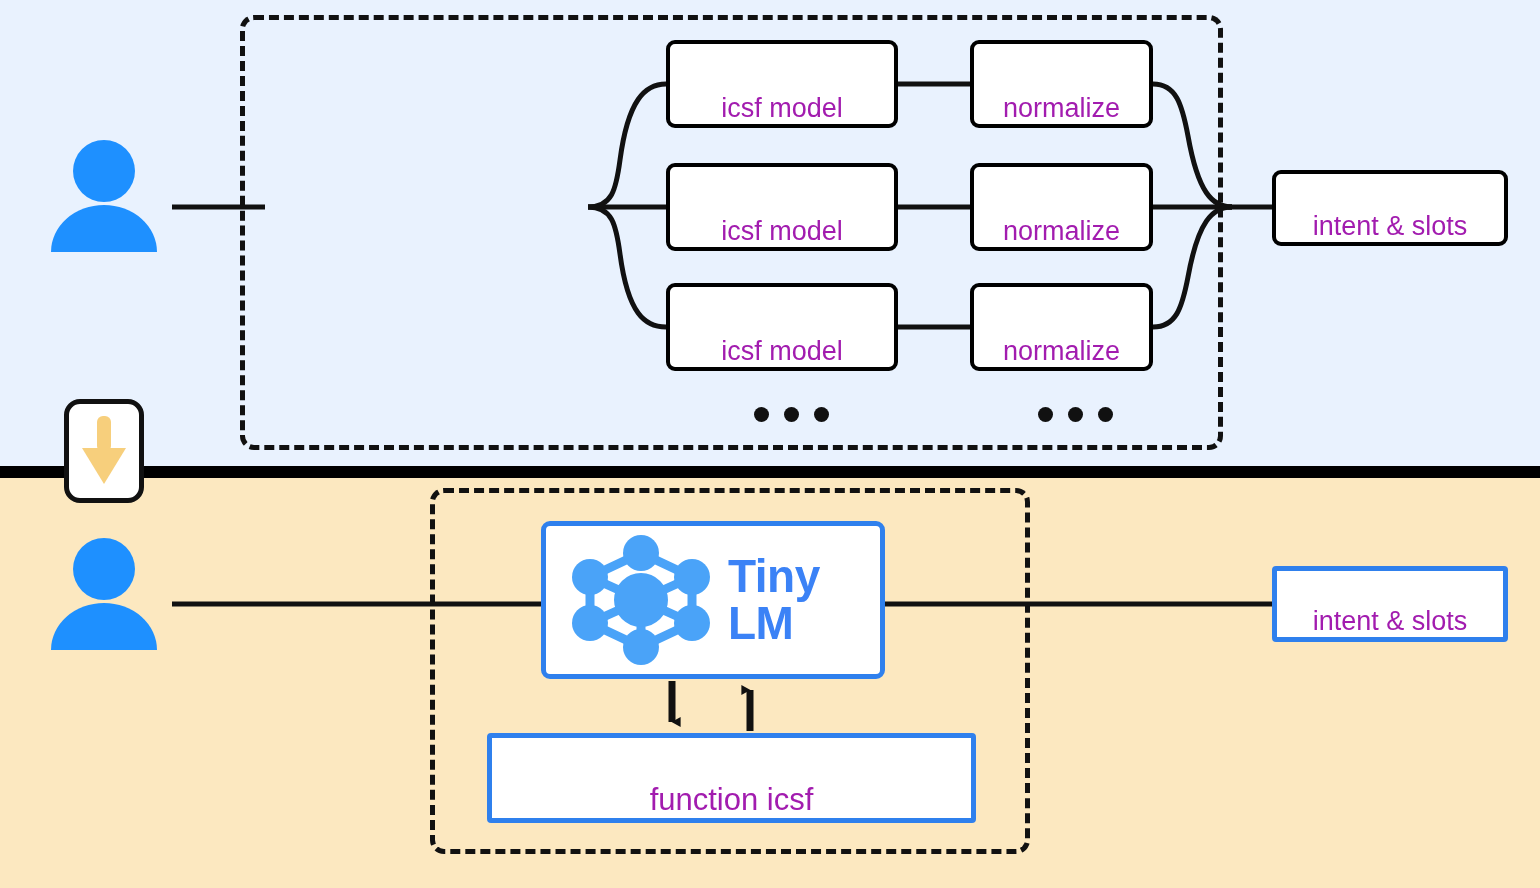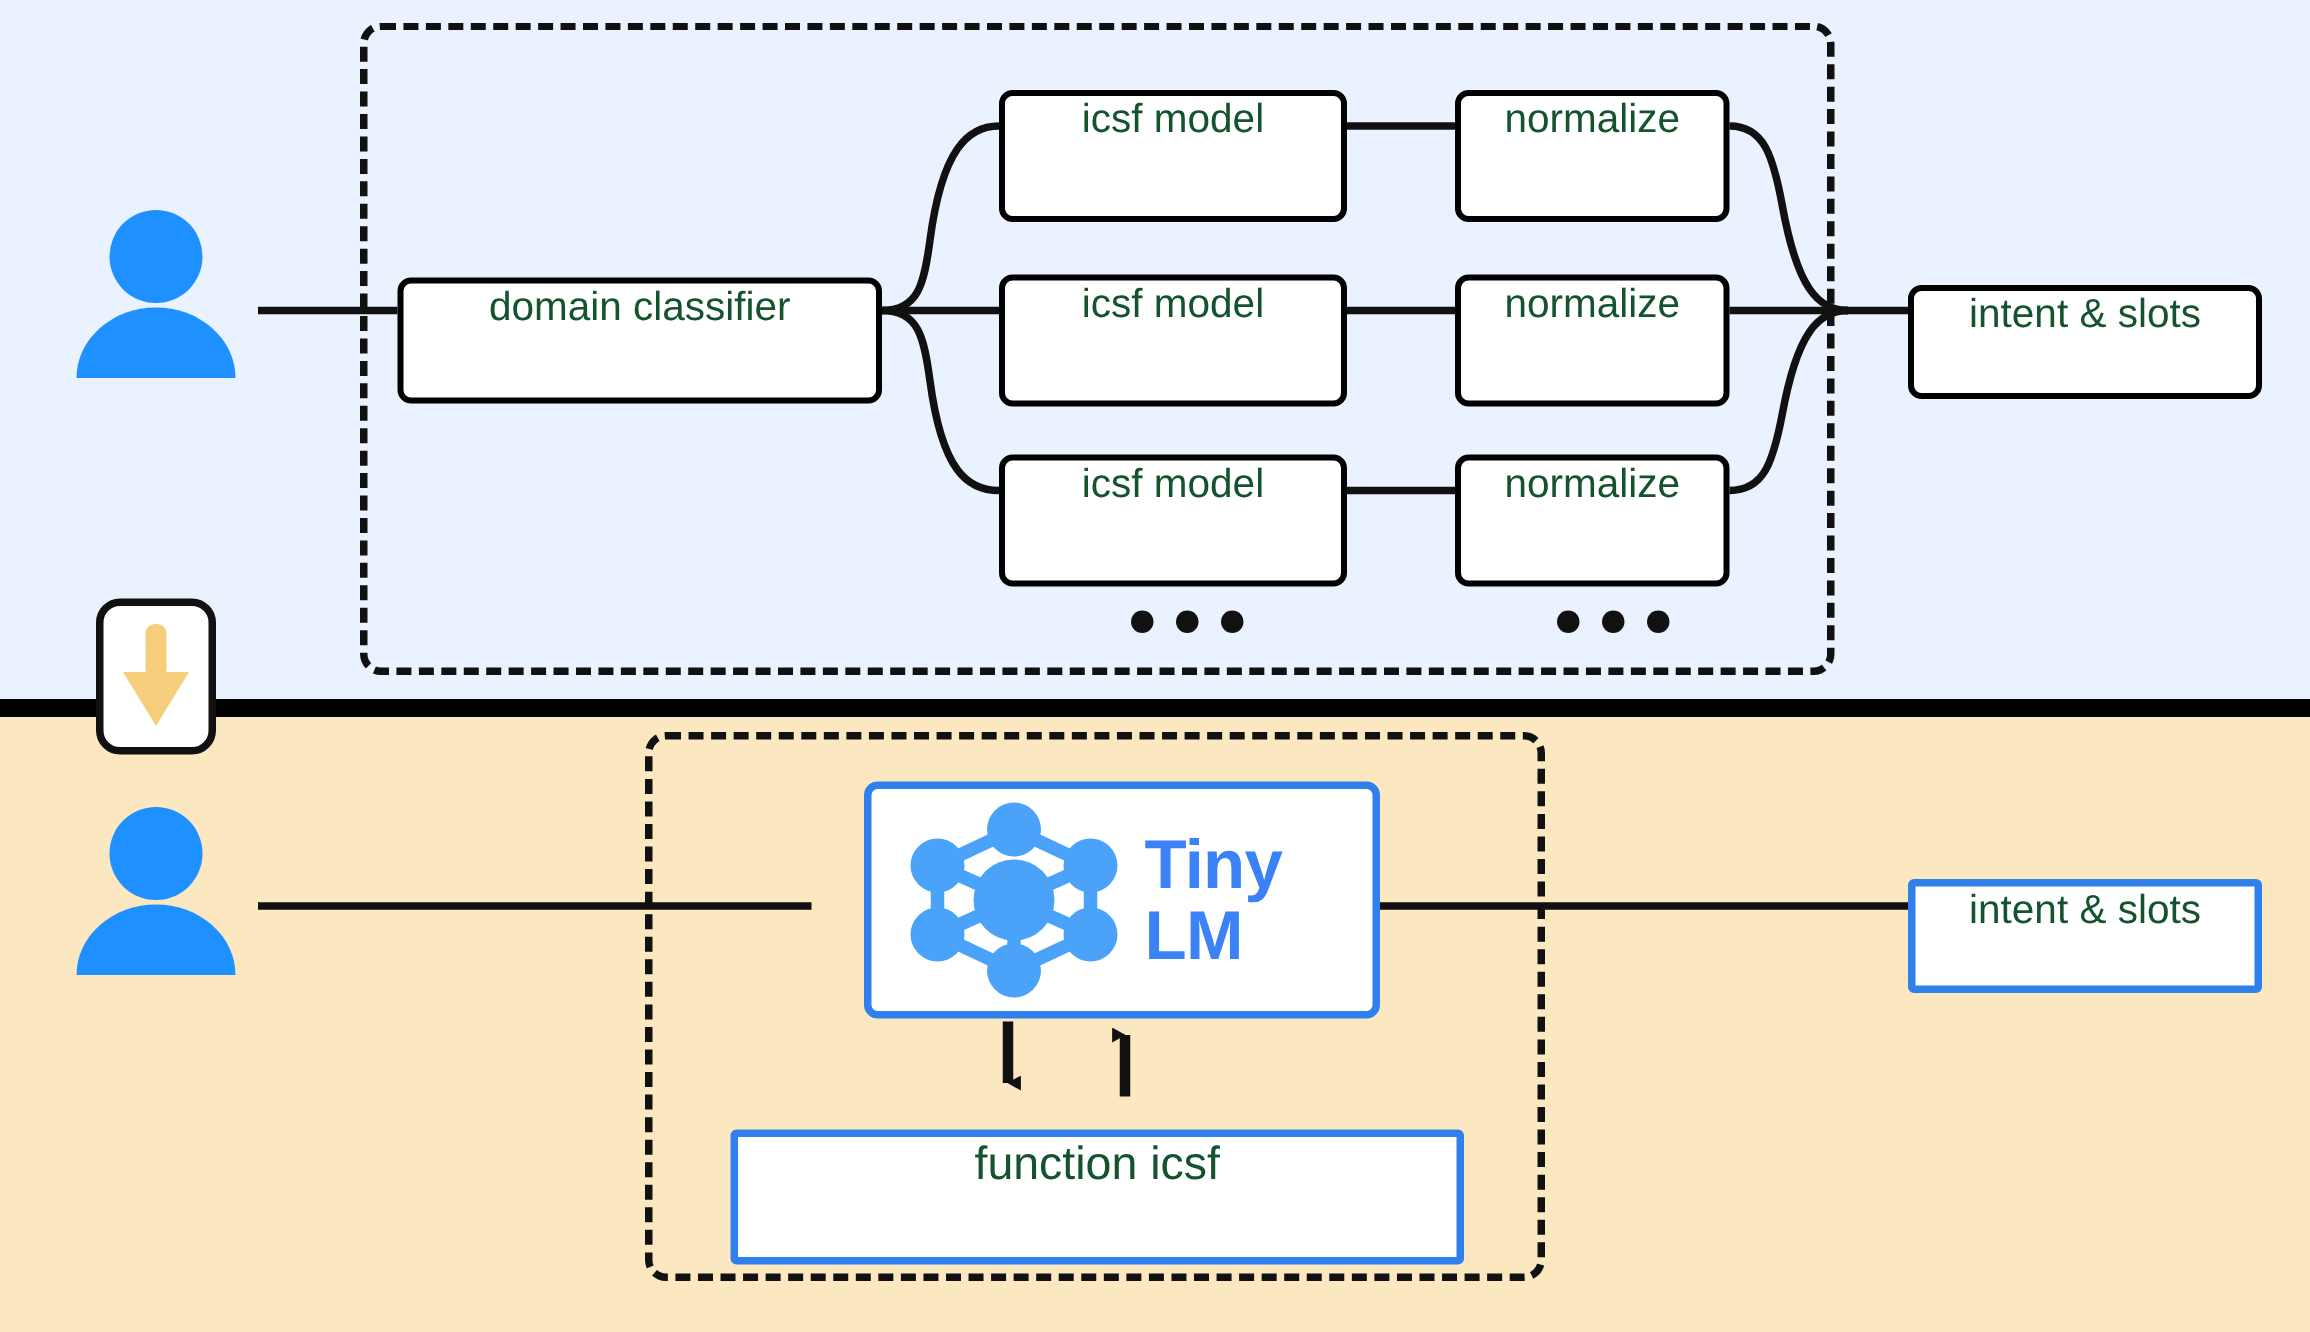--- a/index.html
+++ b/index.html
@@ -60,25 +60,24 @@
     width: 600px;
     height: 366px;
   }
 
   
   .node {
     position: absolute;
     box-sizing: border-box;
     background: #ffffff;
     display: flex;
-    align-items: flex-start;
+    align-items: flex-end;
     justify-content: center;
     text-align: center;
-    color: #14532d;
-    margin-top: 20px;
+    color: #a21caf;
   }
   .node-black {
     border: 4px solid #000000;
     border-radius: 9px;
     font-size: 27px;
   }
   .node-blue {
     border: 5px solid #2f80ed;
     border-radius: 4px;
   }
@@ -138,21 +137,20 @@
     height: 158px;
     background: #ffffff;
     border: 5px solid #2f80ed;
     border-radius: 9px;
     box-sizing: border-box;
     display: flex;
     align-items: center;
     justify-content: flex-start;
     padding-left: 24px;
     gap: 16px;
-    margin-left: 35px;
   }
   #tinylm-wordmark {
     color: #3b82f6;
     font-weight: bold;
     font-size: 46px;
     line-height: 1.02;
     letter-spacing: -0.5px;
     white-space: pre-line;
   }
 
@@ -221,23 +219,20 @@
     </g>
   </svg>
 
   <div class="person" style="left:45px; top:138px;">
     <svg width="118" height="118" viewBox="0 0 118 118" aria-hidden="true">
       <circle cx="59" cy="33" r="31" fill="#1e90ff"></circle>
       <path d="M6,114 a53,47 0 0 1 106,0 z" fill="#1e90ff"></path>
     </svg>
   </div>
 
-  <div class="node node-black" style="left:265px; top:165px; width:323px; height:84px;">
-    <span>domain classifier</span>
-  </div>
 
   <div class="node node-black" style="left:666px; top:40px; width:232px; height:88px;">
     <span>icsf model</span>
   </div>
   <div class="node node-black" style="left:666px; top:163px; width:232px; height:88px;">
     <span>icsf model</span>
   </div>
   <div class="node node-black" style="left:666px; top:283px; width:232px; height:88px;">
     <span>icsf model</span>
   </div>

